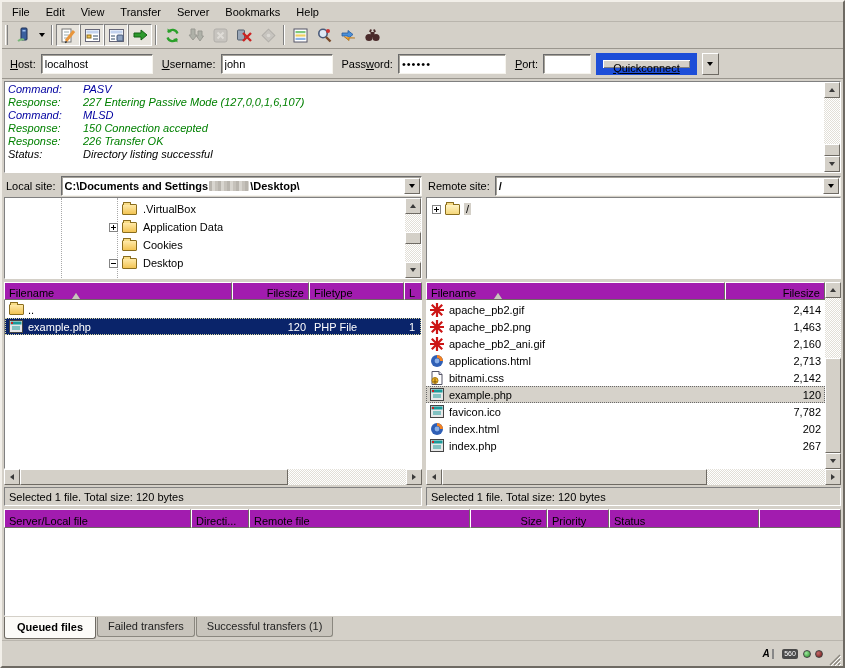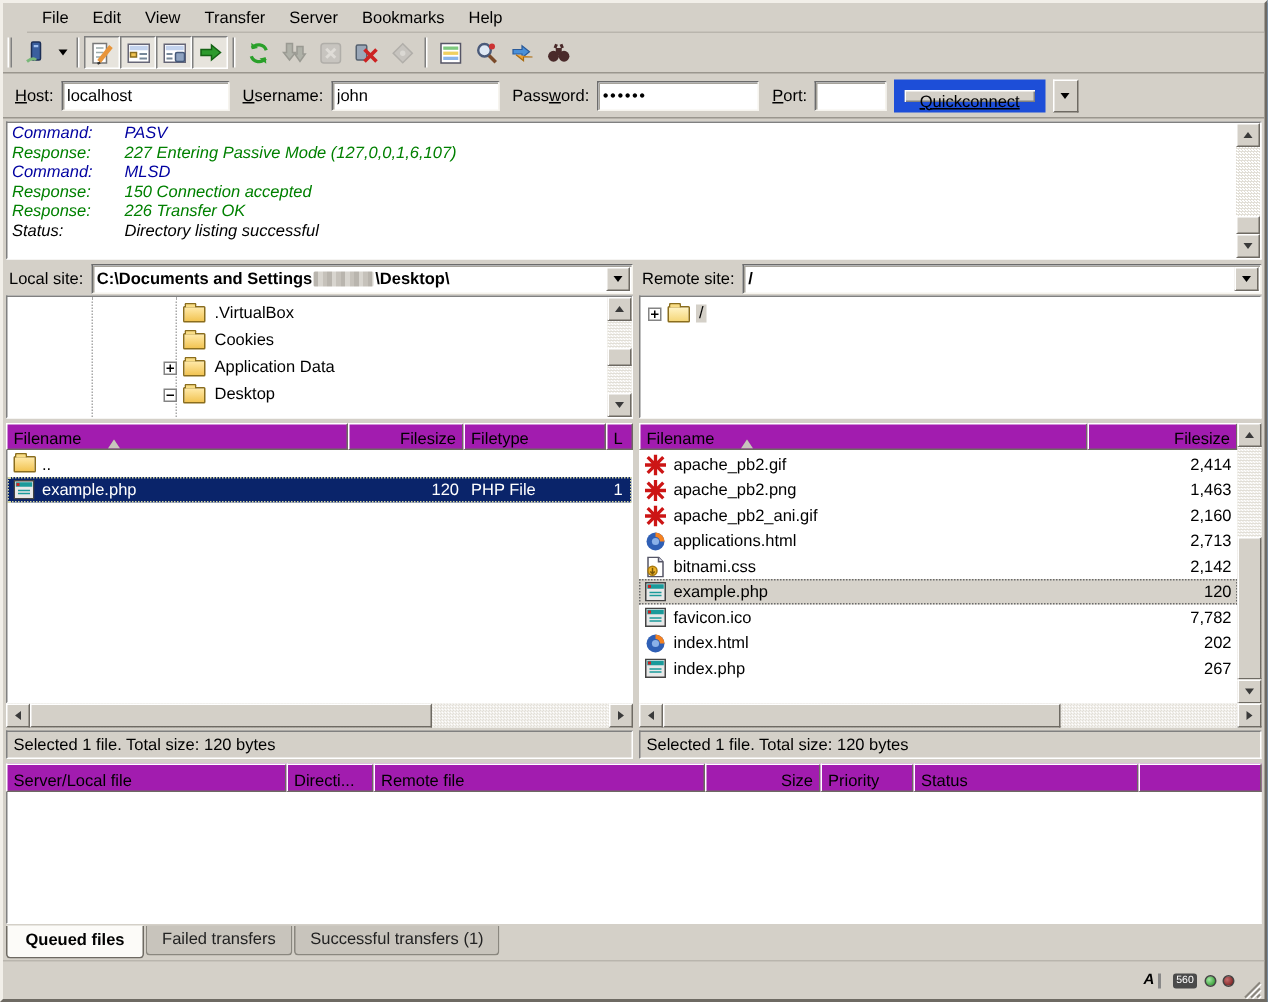--- a/index.html
+++ b/index.html
@@ -19,21 +19,21 @@
     background:linear-gradient(to right,#0a246a 0%,#10308a 35%,#5f87c7 75%,#a6caf0 100%);}
   .fzicon{width:16px;height:15px;background:#bf1212;border:1px solid #7c0a0a;color:#fff;
     font-weight:bold;font-style:italic;font-size:10px;display:flex;align-items:center;justify-content:center;margin-right:4px;}
   .title{color:#fff;font-weight:bold;flex:1;letter-spacing:.2px;}
   .winbtns{display:flex;gap:2px;}
   .wbtn{width:16px;height:14px;background:#d4d0c8;border:1px solid;border-color:#fff #6e6a63 #6e6a63 #fff;
     display:flex;align-items:center;justify-content:center;}
   .g-min{width:7px;height:2px;background:#000;margin-top:7px;}
   .g-max{width:8px;height:7px;border:1px solid #000;border-top-width:2px;}
   
-  .menubar{height:20px;flex:0 0 20px;display:flex;align-items:center;padding-left:2px;border-bottom:1px solid #b9b5ad;margin-left:16px;}
+  .menubar{height:20px;flex:0 0 20px;display:flex;align-items:center;padding-left:2px;border-bottom:1px solid #b9b5ad;}
   .menu-item{padding:2px 8px;}
   
   .toolbar{height:27px;flex:0 0 27px;display:flex;align-items:center;padding:1px 2px;border-bottom:1px solid #9a968e;background:#d4d0c8;}
   .tgrip{width:3px;height:20px;border-left:1px solid #fff;border-right:1px solid #808080;margin:0 3px 0 1px;}
   .tsep{width:2px;height:20px;border-left:1px solid #808080;border-right:1px solid #fff;margin:0 3px;}
   .tb-btn{width:24px;height:22px;display:flex;align-items:center;justify-content:center;background:transparent;border:1px solid transparent;padding:0;}
   .tb-btn.pressed{border-color:#808080 #fff #fff #808080;background:#e7e4dd;}
   .tb-btn.disabled svg{opacity:.4;filter:grayscale(90%);}
   .tb-drop{width:13px;height:22px;display:flex;align-items:center;justify-content:center;border:1px solid transparent;background:transparent;padding:0;}
   .tri-dn{width:0;height:0;border-left:3px solid transparent;border-right:3px solid transparent;border-top:4px solid #000;}
@@ -323,29 +323,29 @@
           <span class="guide" style="left:56px"></span>
           <span class="guide" style="left:112px"></span>
           <div class="tree-row">
             <span style="width:104px"></span>
               <span class="exp none"></span>
             <span class="folder"></span>
             <span class="t-label">.VirtualBox</span>
           </div>
           <div class="tree-row">
             <span style="width:104px"></span>
+              <span class="exp plus"></span>
+            <span class="folder"></span>
+            <span class="t-label">Application Data</span>
+          </div>
+          <div class="tree-row">
+            <span style="width:104px"></span>
               <span class="exp none"></span>
             <span class="folder"></span>
             <span class="t-label">Cookies</span>
-          </div>
-          <div class="tree-row">
-            <span style="width:104px"></span>
-              <span class="exp plus"></span>
-            <span class="folder"></span>
-            <span class="t-label">Application Data</span>
           </div>
           <div class="tree-row">
             <span style="width:104px"></span>
               <span class="exp minus"></span>
             <span class="folder"></span>
             <span class="t-label">Desktop</span>
           </div>
         </div>
         <div class="vscroll">
           <span class="sb-btn">

